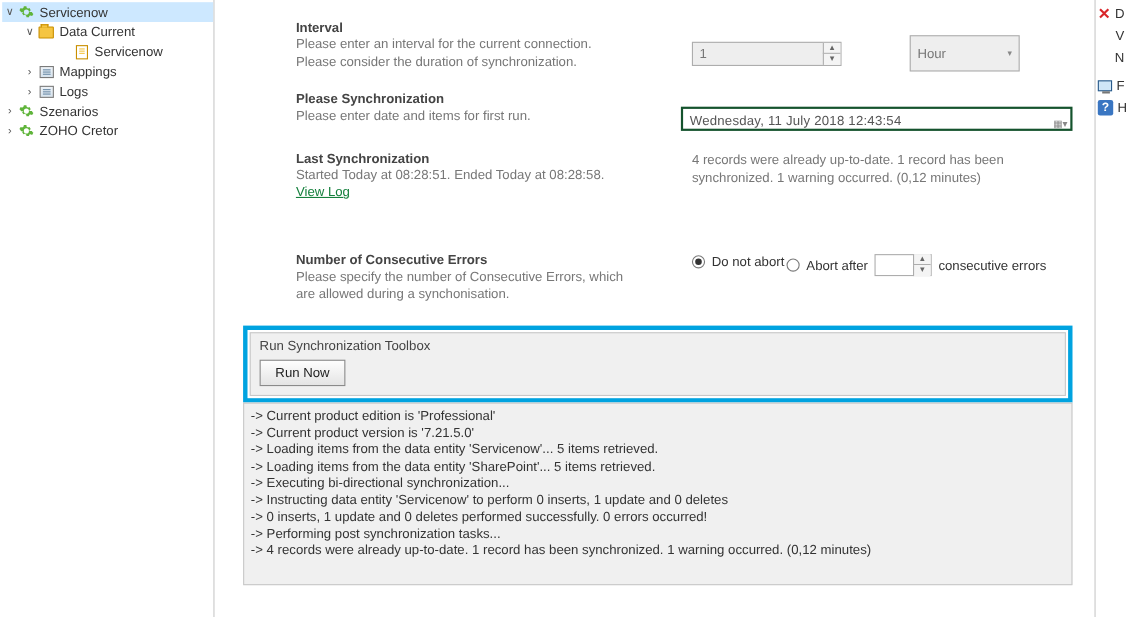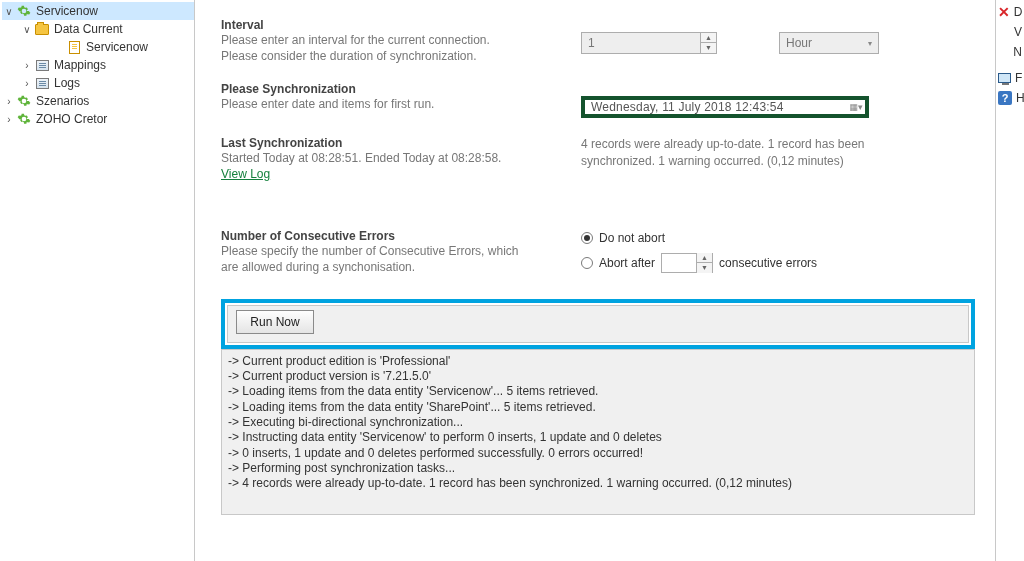--- a/index.html
+++ b/index.html
@@ -56,47 +56,47 @@
   .main-panel {
     flex: 1;
     border-right: 1px solid #c8c8c8;
     position: relative;
     padding: 0 20px 0 26px;
     overflow: hidden;
   }
   .section { margin-top: 18px; }
   .section-title { font-weight: bold; color: #444; }
   .section-desc { color: #777; line-height: 1.35; }
-  .field-row { display: flex; align-items: flex-start; }
+  .field-row { display: flex; align-items: flex-start; margin-left: 48px; }
   .field-left { width: 360px; }
   .field-right { flex: 1; display: flex; align-items: center; gap: 6px; padding-top: 14px; }
 
   .spinbox {
     display: flex; align-items: center;
     width: 136px; height: 22px;
     border: 1px solid #adadad; background: #eee;
     color: #777;
   }
   .spinbox .val { flex: 1; padding: 0 6px; }
   .spinbox .spins { width: 16px; display: flex; flex-direction: column; }
   .spinbox .spin-btn { height: 10px; border-left: 1px solid #adadad; border-bottom: 1px solid #adadad; font-size: 7px; line-height: 9px; text-align: center; color: #666; background: #f4f4f4; }
   .spinbox .spin-btn:last-child { border-bottom: none; }
 
   .combo {
     display: flex; align-items: center;
-    width: 100px; height: 22px;
+    width: 100px; height: 33px;
     border: 1px solid #adadad; background: #eee; color: #777;
   }
   .combo .val { flex: 1; padding: 0 6px; }
   .combo .arrow { width: 16px; text-align: center; font-size: 8px; color: #888; }
 
   .datebox {
-    display: flex; align-items: center;
-    width: 288px; height: 22px;
-    border: 4px solid #14532d; background: #fff; color: #555;
+    display: flex; align-items: flex-end;
+    width: 356px; height: 22px;
+    border: 2px solid #14532d; background: #fff; color: #555;
   }
   .datebox .val { flex: 1; padding: 0 6px; letter-spacing: 0.2px; }
   .datebox .cal { width: 18px; text-align: center; font-size: 9px; color: #888; }
 
   .link { color: #15803d; text-decoration: underline; cursor: pointer; }
 
   .radio-row { display: flex; align-items: center; gap: 6px; margin-bottom: 6px; }
   .radio { width: 12px; height: 12px; border: 1px solid #7a7a7a; border-radius: 50%; display: inline-flex; align-items: center; justify-content: center; background: #fff; }
   .radio.checked::after { content: ""; width: 6px; height: 6px; background: #333; border-radius: 50%; }
   .small-spin { width: 52px; height: 20px; }
@@ -280,21 +280,21 @@
         <div style="max-width:300px;" class="section-desc">4 records were already up-to-date. 1 record has been synchronized. 1 warning occurred. (0,12 minutes)</div>
       </div>
     </div>
 
     <div class="section field-row" style="margin-top:48px;">
       <div class="field-left">
         <div class="section-title">Number of Consecutive Errors</div>
         <div class="section-desc">Please specify the number of Consecutive Errors, which</div>
         <div class="section-desc">are allowed during a synchonisation.</div>
       </div>
-      <div class="field-right" style="flex-direction:column; align-items:flex-start; padding-top:2px; gap:2px;">
+      <div class="field-right" style="flex-direction:row; align-items:flex-start; padding-top:2px; gap:2px;">
         <div class="radio-row">
           <span class="radio checked"></span>
           <span>Do not abort</span>
         </div>
         <div class="radio-row">
           <span class="radio"></span>
           <span>Abort after</span>
           <span class="spinbox small-spin">
             <span class="val">&nbsp;</span>
             <span class="spins">
@@ -302,20 +302,21 @@
               <span class="spin-btn">▼</span>
             </span>
           </span>
           <span>consecutive errors</span>
         </div>
       </div>
     </div>
 
     <div class="toolbox-wrap">
       <div class="toolbox">
+        <div class="toolbox-title">Run Synchronization Toolbox</div>
         <div class="run-btn">Run Now</div>
       </div>
     </div>
 
     <div class="logbox" id="logbox">
         <div class="line">-&gt; Current product edition is 'Professional'</div>
         <div class="line">-&gt; Current product version is '7.21.5.0'</div>
         <div class="line">-&gt; Loading items from the data entity 'Servicenow'... 5 items retrieved.</div>
         <div class="line">-&gt; Loading items from the data entity 'SharePoint'... 5 items retrieved.</div>
         <div class="line">-&gt; Executing bi-directional synchronization...</div>

